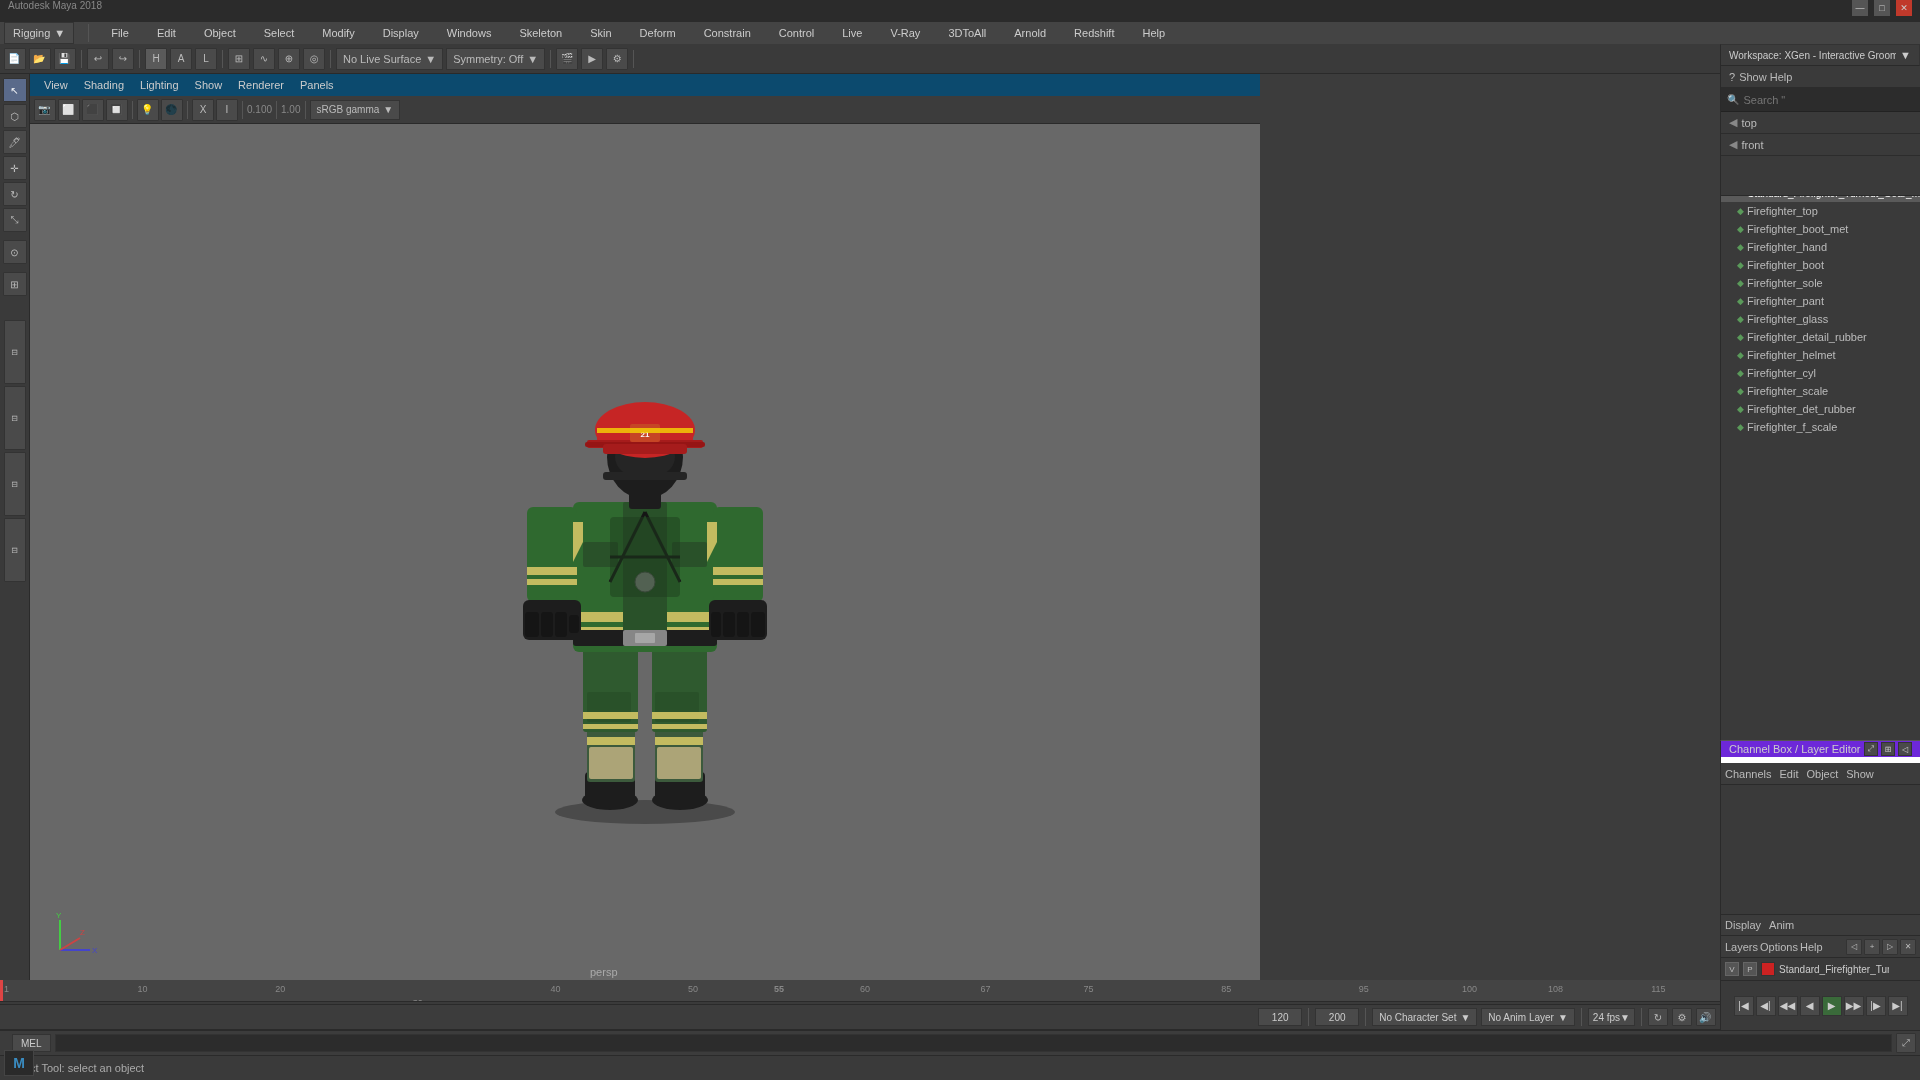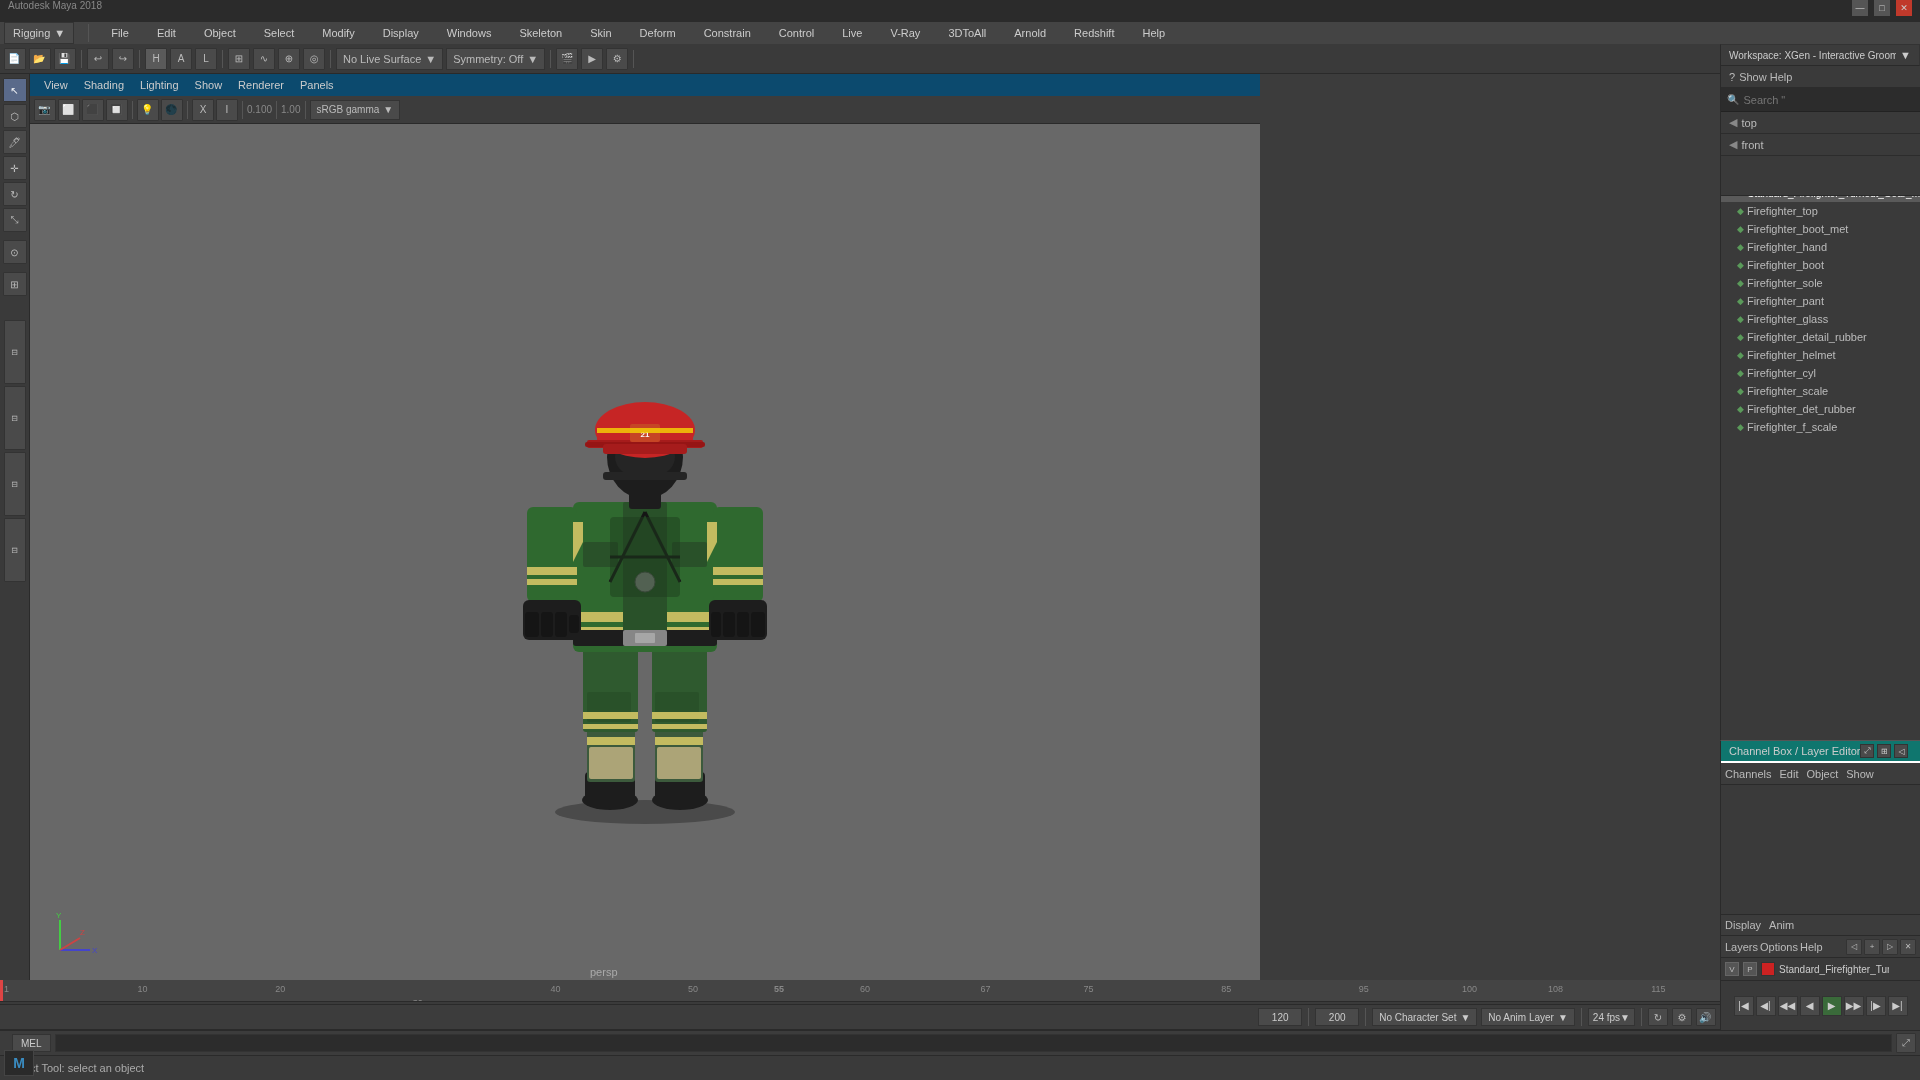--- a/index.html
+++ b/index.html
@@ -288,28 +288,28 @@
       width: 200px;
       height: 240px;
       background: #3a3a3a;
       border-left: 1px solid #2a2a2a;
       border-top: 1px solid #555;
       display: flex;
       flex-direction: column;
     }
     #channel-box-header {
       height: 22px;
-      background: #0f766e;
-      display: flex;
-      align-items: center;
-      justify-content: flex-start;
+      background: #6d28d9;
+      display: flex;
+      align-items: center;
+      justify-content: space-between;
       padding: 0 8px;
       font-size: 11px;
       color: #ccc;
-      border-bottom: 2px solid #ffffff;
+      border-bottom: 6px solid #ffffff;
     }
     #channel-box-tabs {
       height: 22px;
       background: #3c3c3c;
       display: flex;
       align-items: center;
       padding: 0 4px;
       gap: 8px;
       border-bottom: 1px solid #2a2a2a;
     }

